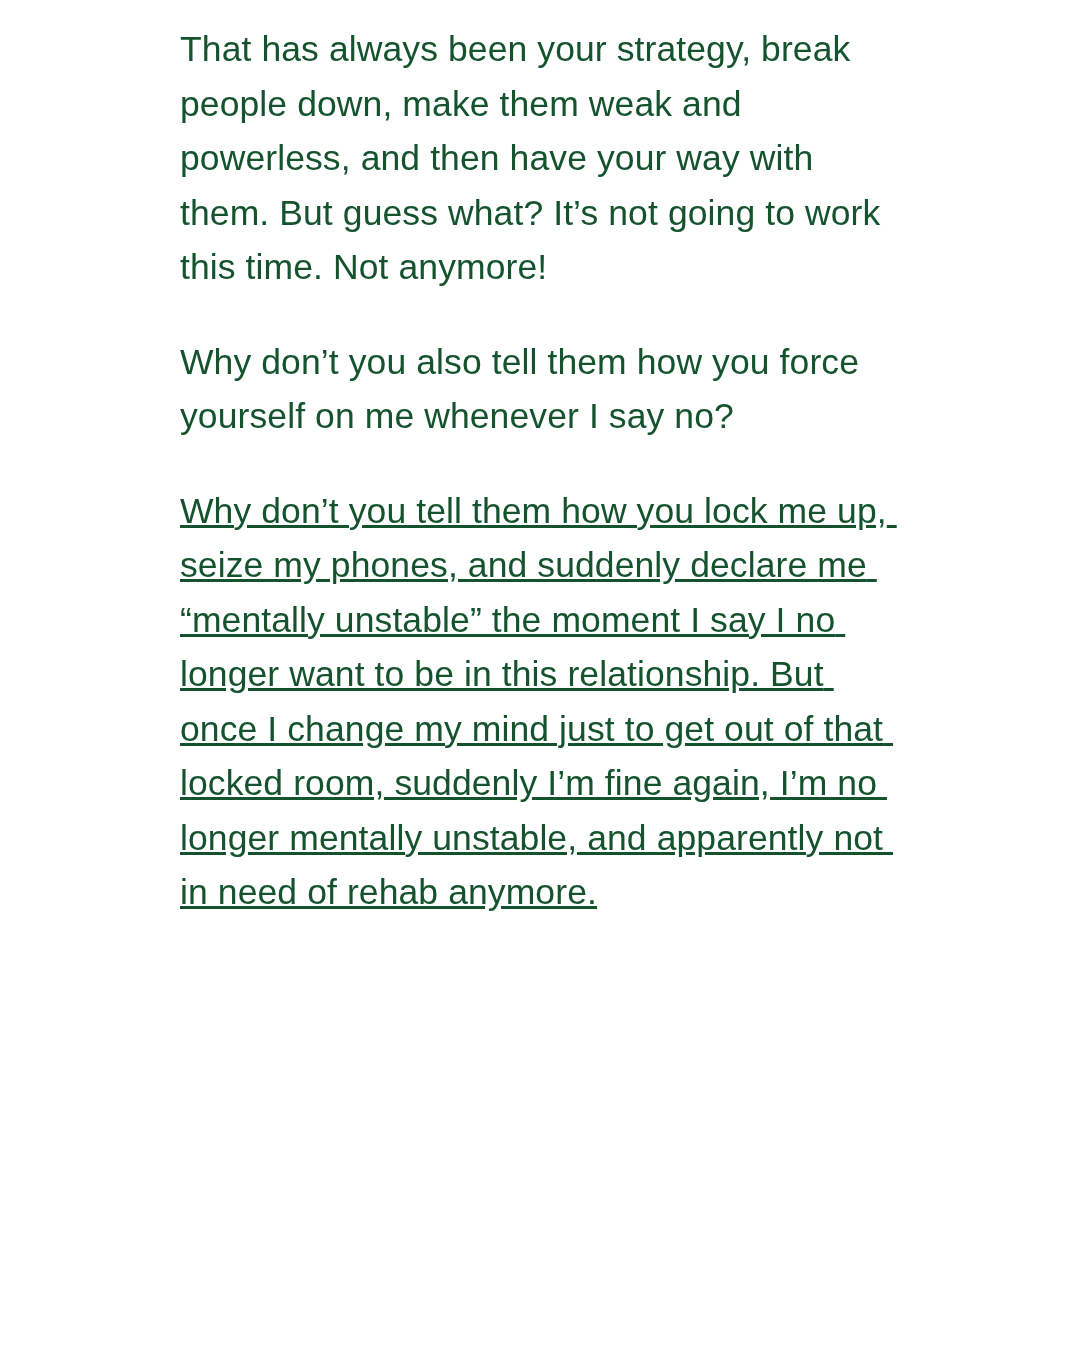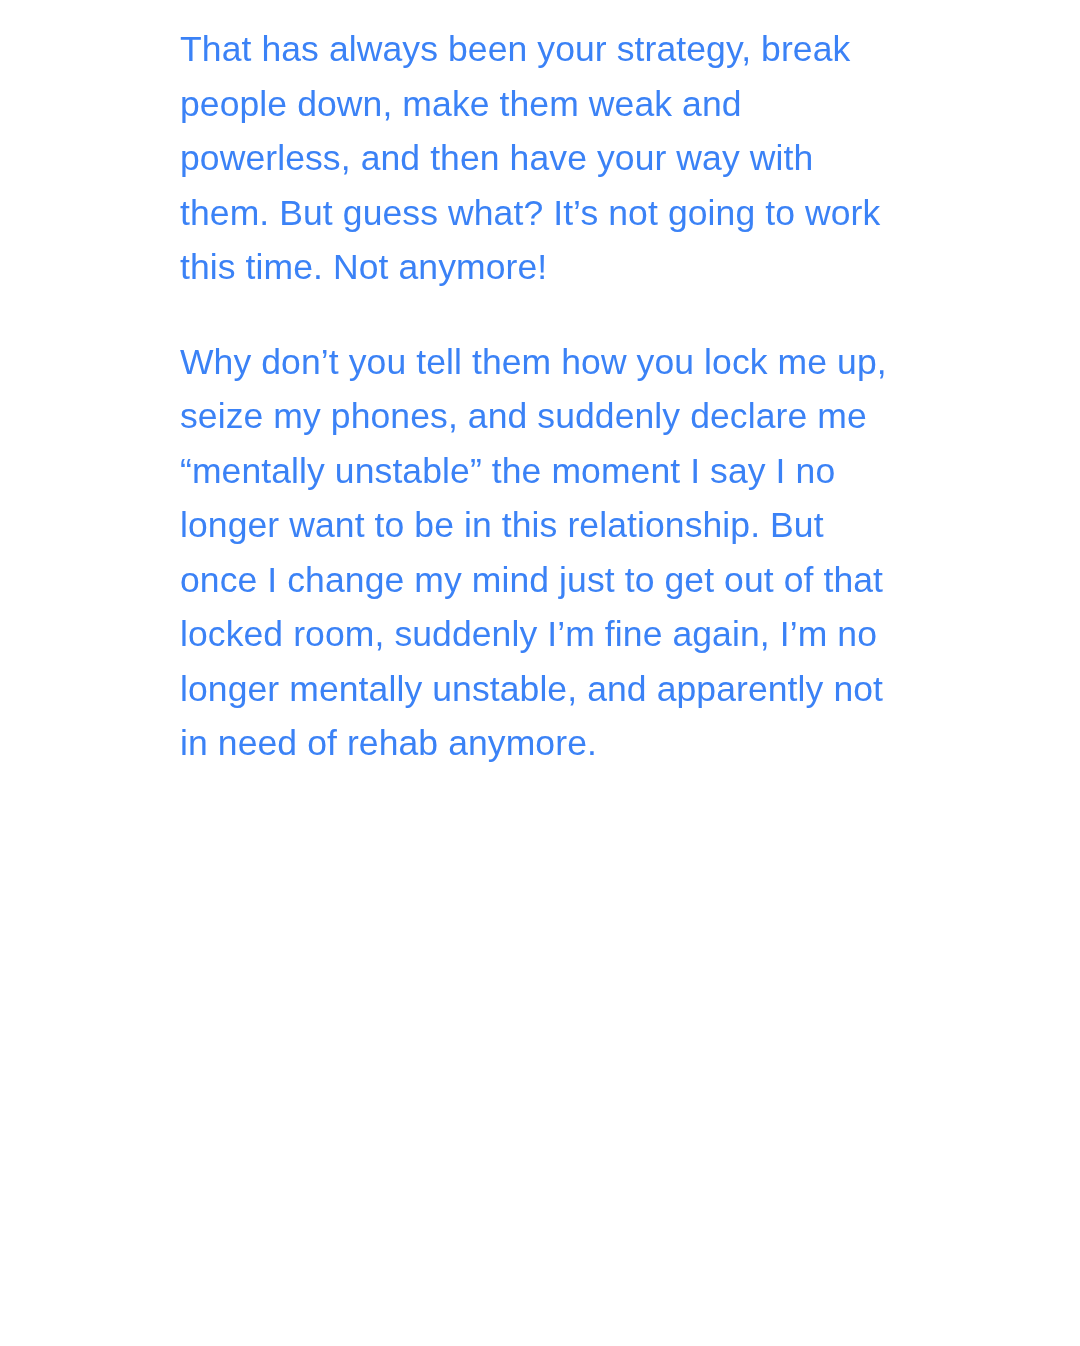--- a/index.html
+++ b/index.html
@@ -15,31 +15,33 @@
   }
   .page {
     box-sizing: border-box;
     width: 1080px;
     height: 1346px;
     background: #ffffff;
     padding: 22px 170px 0 180px;
     overflow: hidden;
   }
   .paragraph {
-    color: #3b82f6;
+    color: #14532d;
     font-size: 35.5px;
     line-height: 54.5px;
     letter-spacing: 0.1px;
     margin: 0 0 40px 0;
     white-space: pre-wrap;
     word-break: normal;
   }
   .paragraph:last-child {
     margin-bottom: 0;
+    text-decoration: underline;
   }
 </style>
 </head>
 <body>
 
 <div class="page">
   <p class="paragraph">That has always been your strategy, break people down, make them weak and powerless, and then have your way with them. But guess what? It’s not going to work this time. Not anymore!</p>
+  <p class="paragraph">Why don’t you also tell them how you force yourself on me whenever I say no?</p>
   <p class="paragraph">Why don’t you tell them how you lock me up, seize my phones, and suddenly declare me “mentally unstable” the moment I say I no longer want to be in this relationship. But once I change my mind just to get out of that locked room, suddenly I’m fine again, I’m no longer mentally unstable, and apparently not in need of rehab anymore.</p>
 </div>
 
 </body></html>

